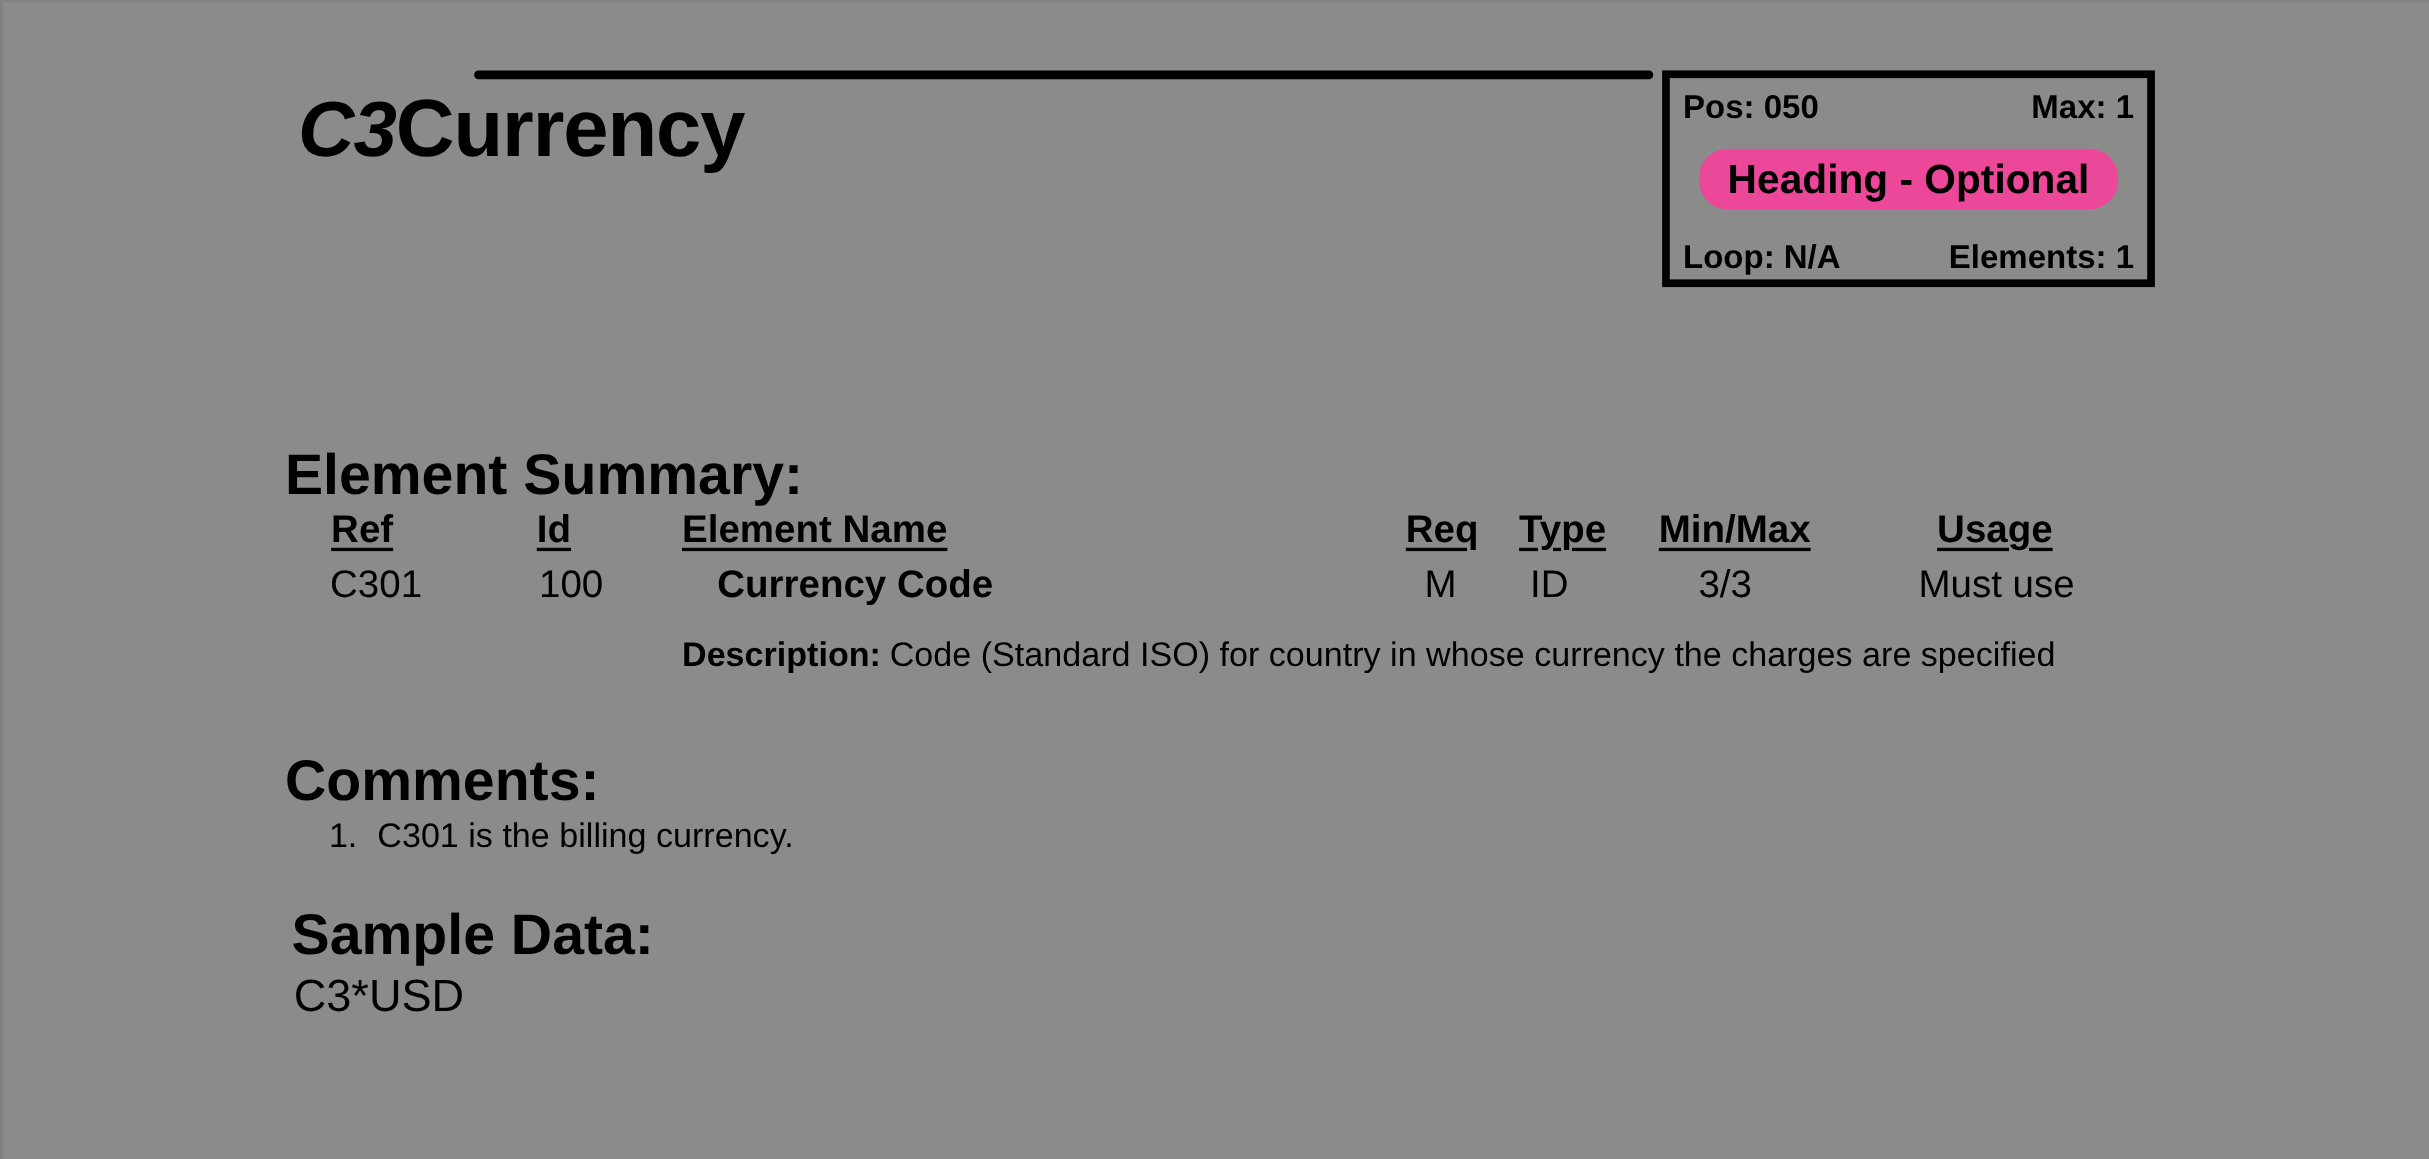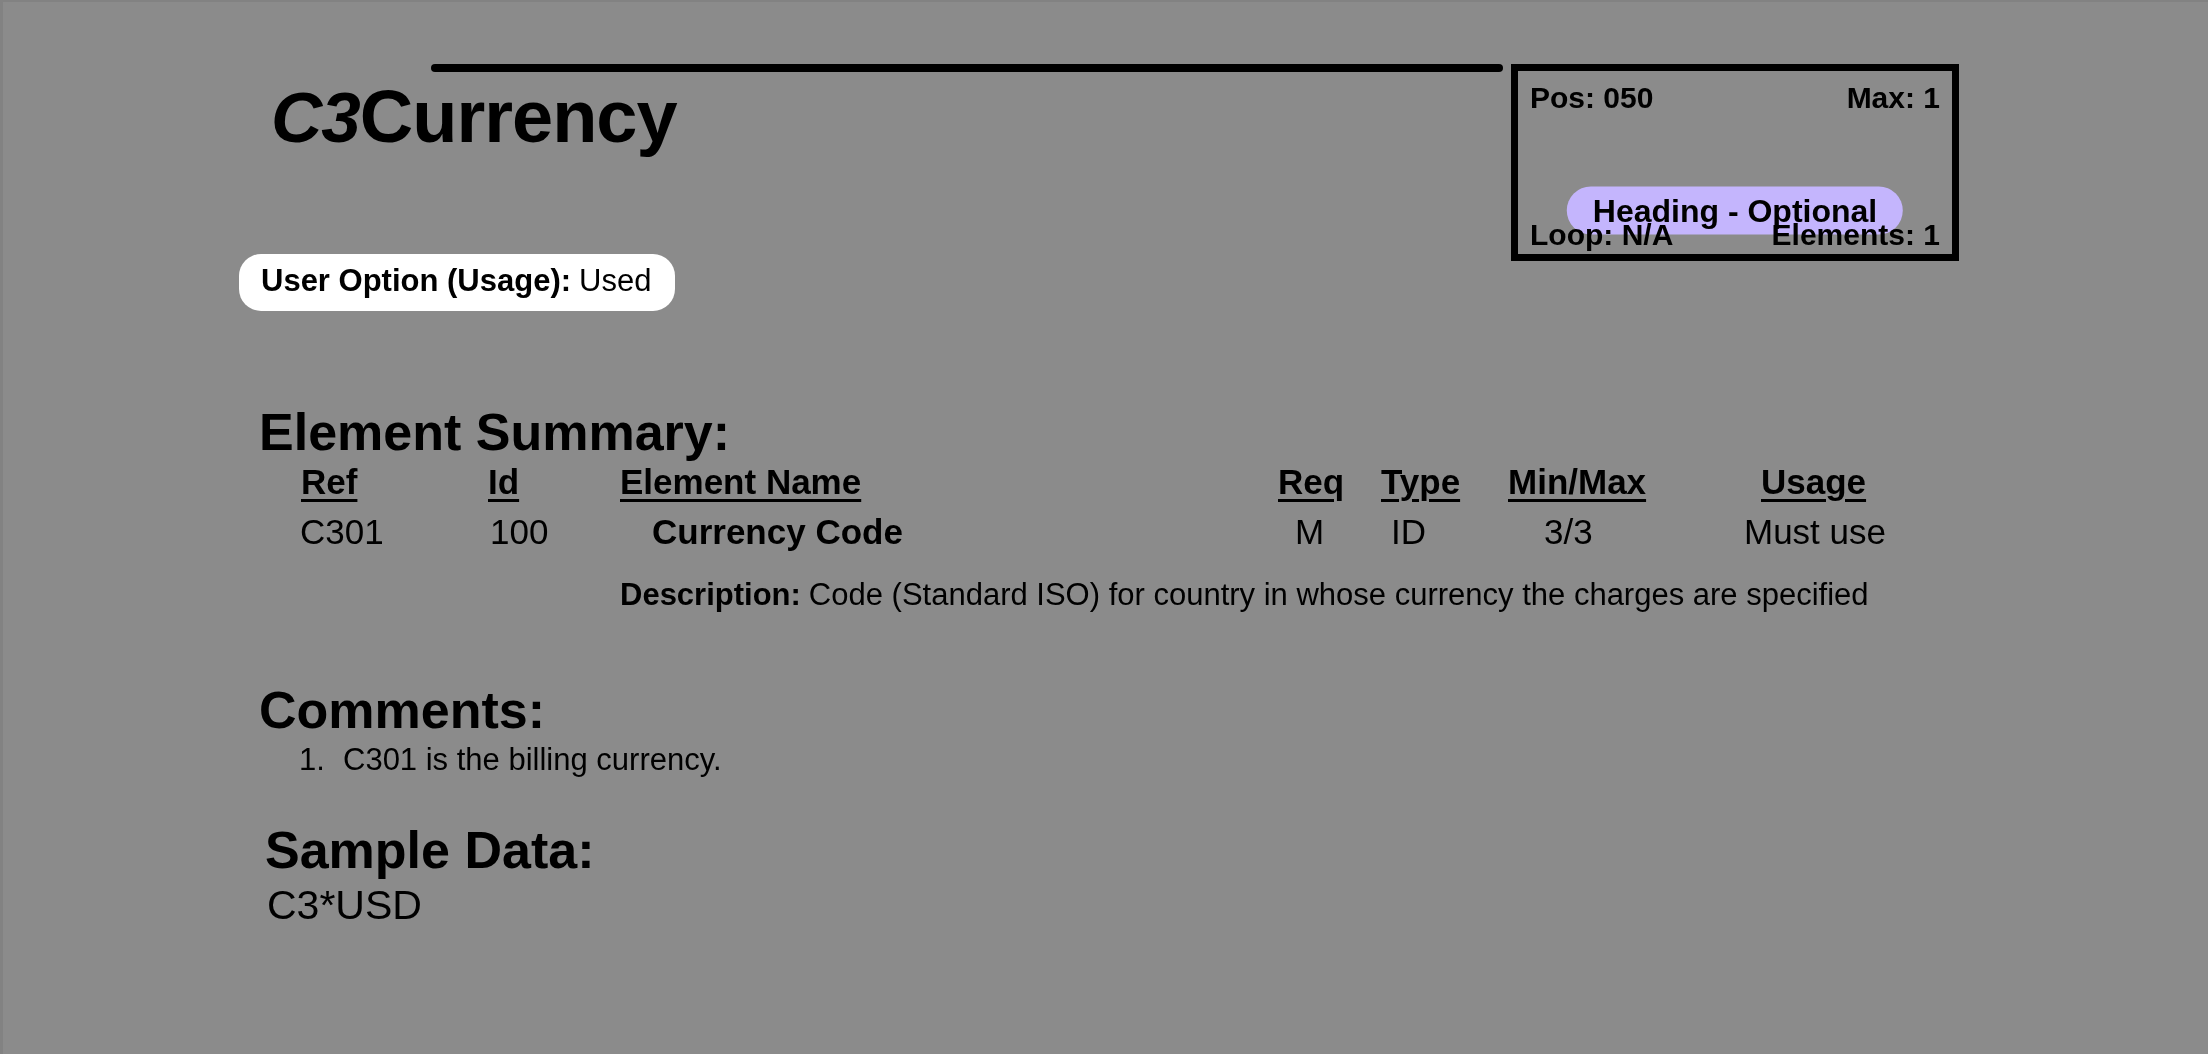--- a/index.html
+++ b/index.html
@@ -79,28 +79,27 @@
     white-space: nowrap;
   }
   .info-row.top { top: 10px; }
   .info-row.bottom { bottom: 2px; }
 
   .info-pill {
     position: absolute;
     left: 50%;
     top: 50%;
     transform: translate(-50%, -50%);
-    background: #c4b5fd;
+    background: #ec4899;
     border-radius: 26px;
     padding: 4px 26px;
-    font-size: 32px;
+    font-size: 37px;
     font-weight: bold;
     white-space: nowrap;
     line-height: 1.28;
-    margin-top: 48px;
   }
 
   
   .usage-pill {
     position: absolute;
     left: 236px;
     top: 252px;
     background: #ffffff;
     border-radius: 22px;
     padding: 8px 24px 10px 22px;
@@ -222,23 +221,20 @@
       <span>Pos: 050</span>
       <span>Max: 1</span>
     </div>
     <div class="info-pill">Heading - Optional</div>
     <div class="info-row bottom">
       <span>Loop: N/A</span>
       <span>Elements: 1</span>
     </div>
   </div>
 
-  <div class="usage-pill">
-    <span class="lbl">User Option (Usage):</span><span class="val">Used</span>
-  </div>
 
 
   <div class="section-heading" id="h-element-summary">Element Summary:</div>
 
   <div class="es-table">
     <span class="es-cell es-head col-ref">Ref</span>
     <span class="es-cell es-head col-id">Id</span>
     <span class="es-cell es-head col-name">Element Name</span>
     <span class="es-cell es-head col-req">Req</span>
     <span class="es-cell es-head col-type">Type</span>

